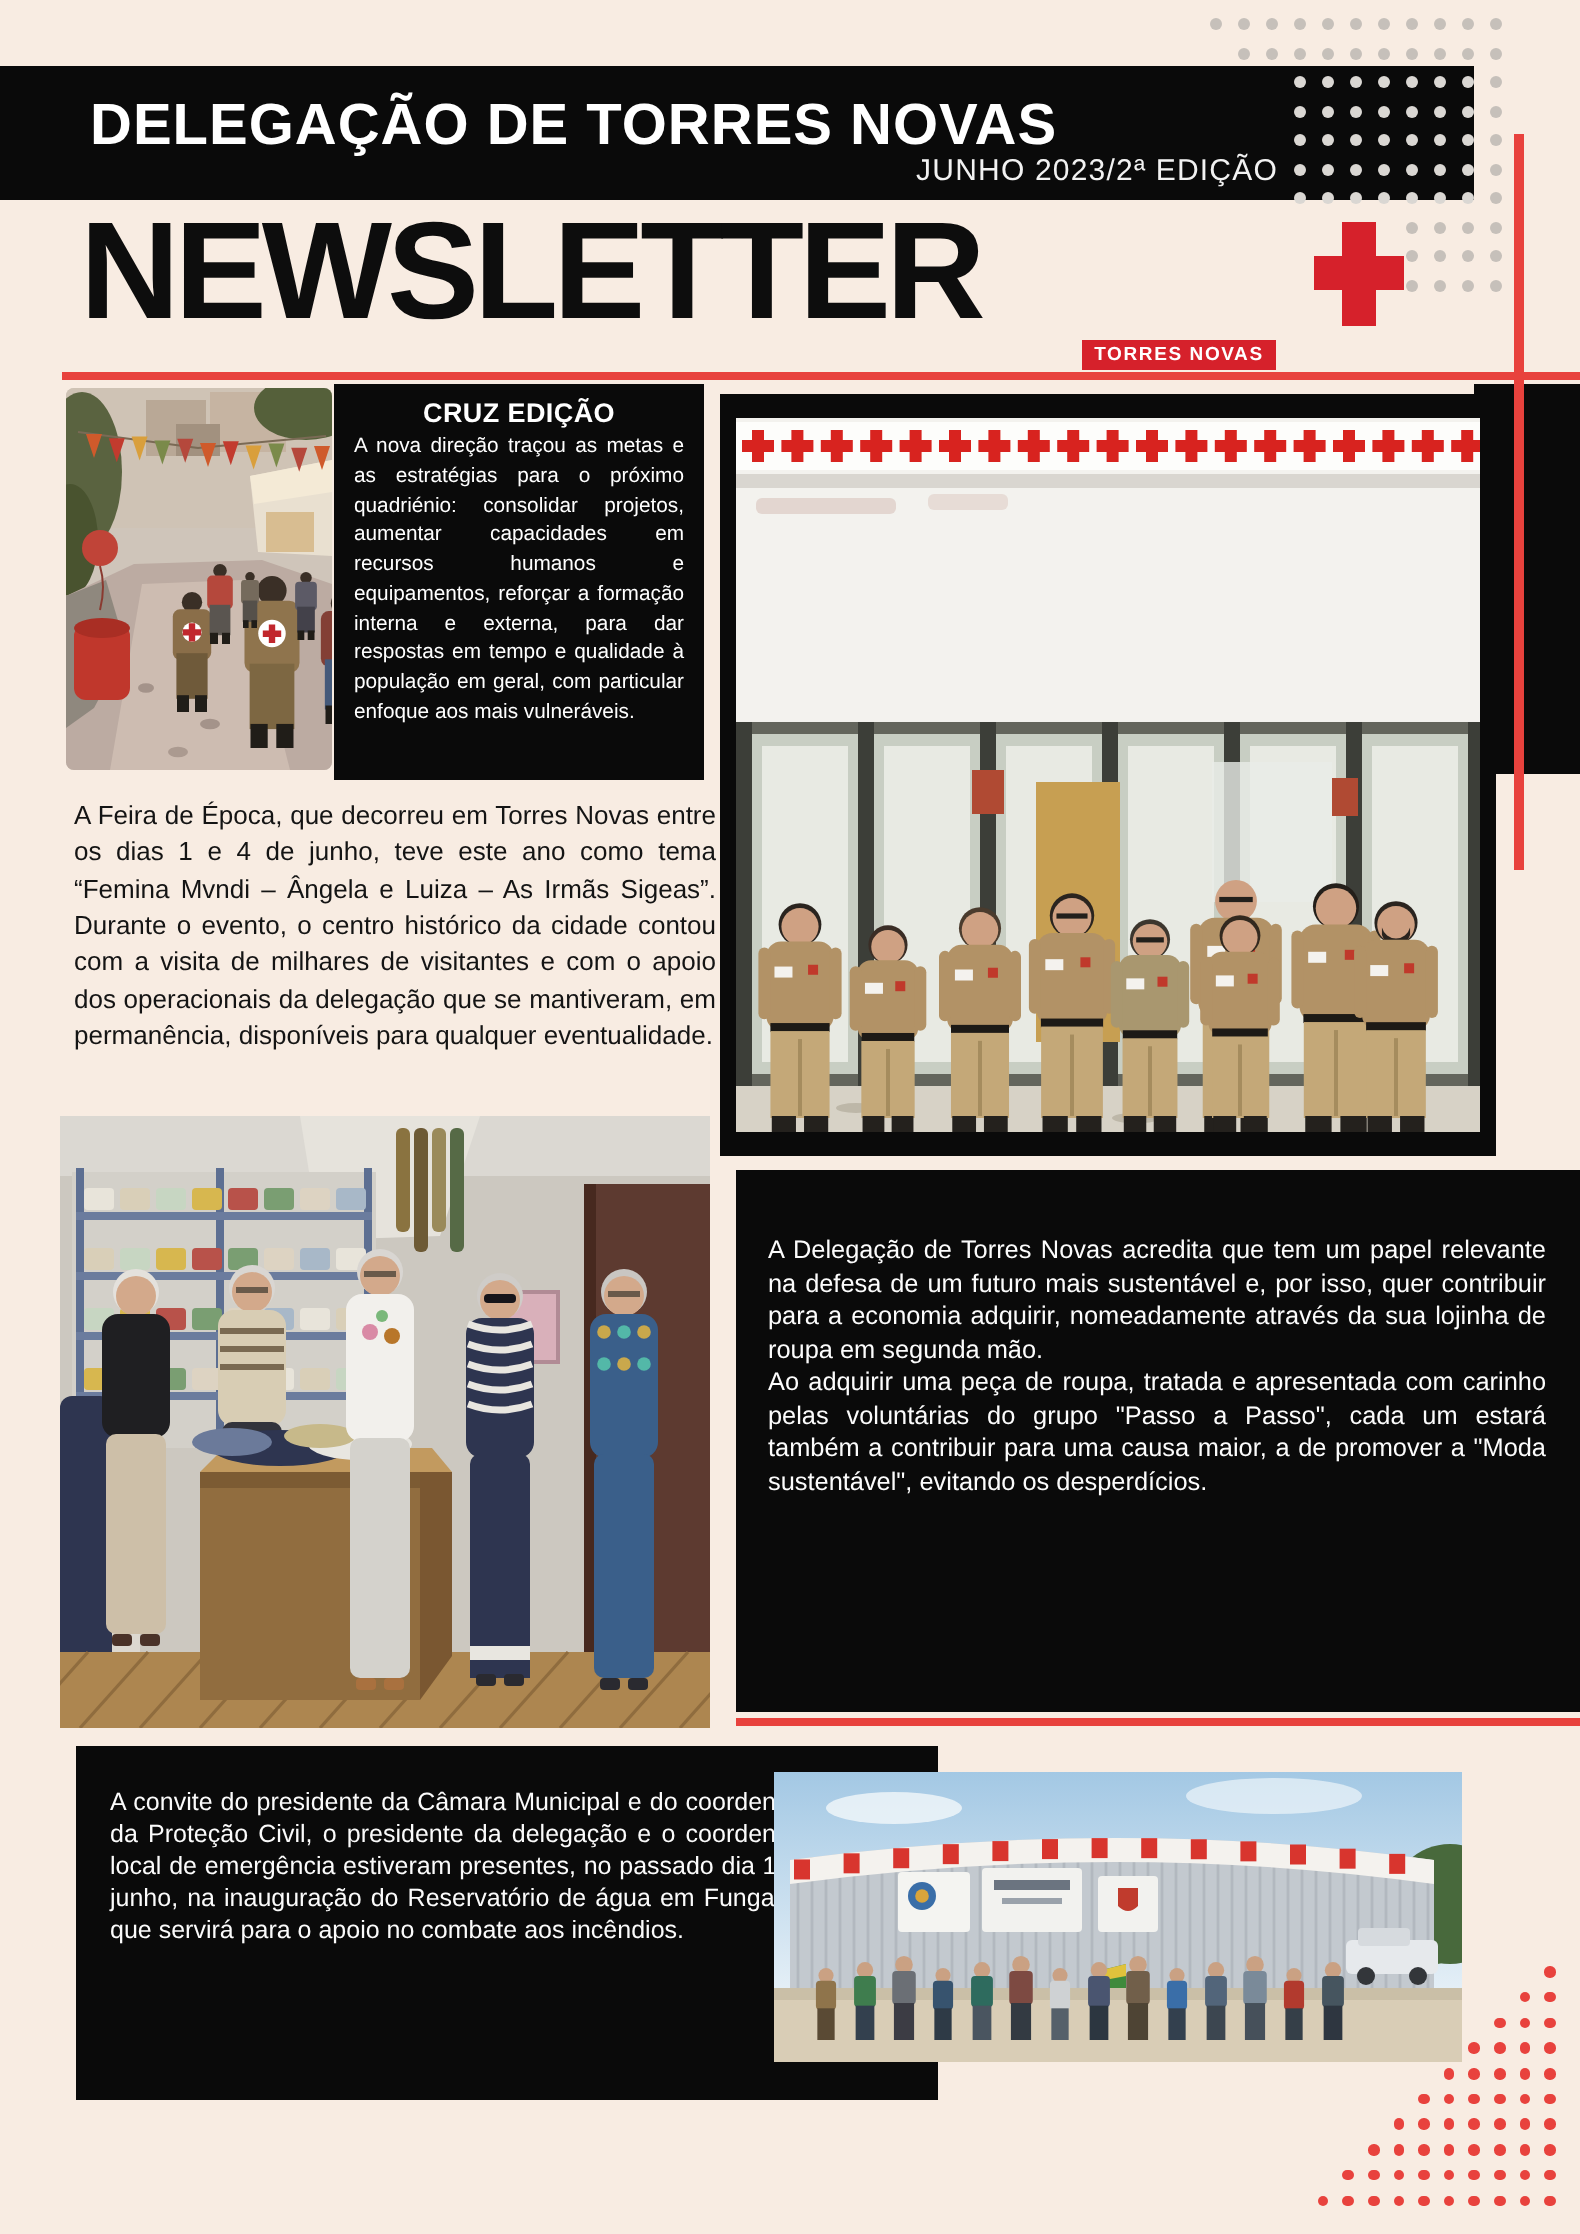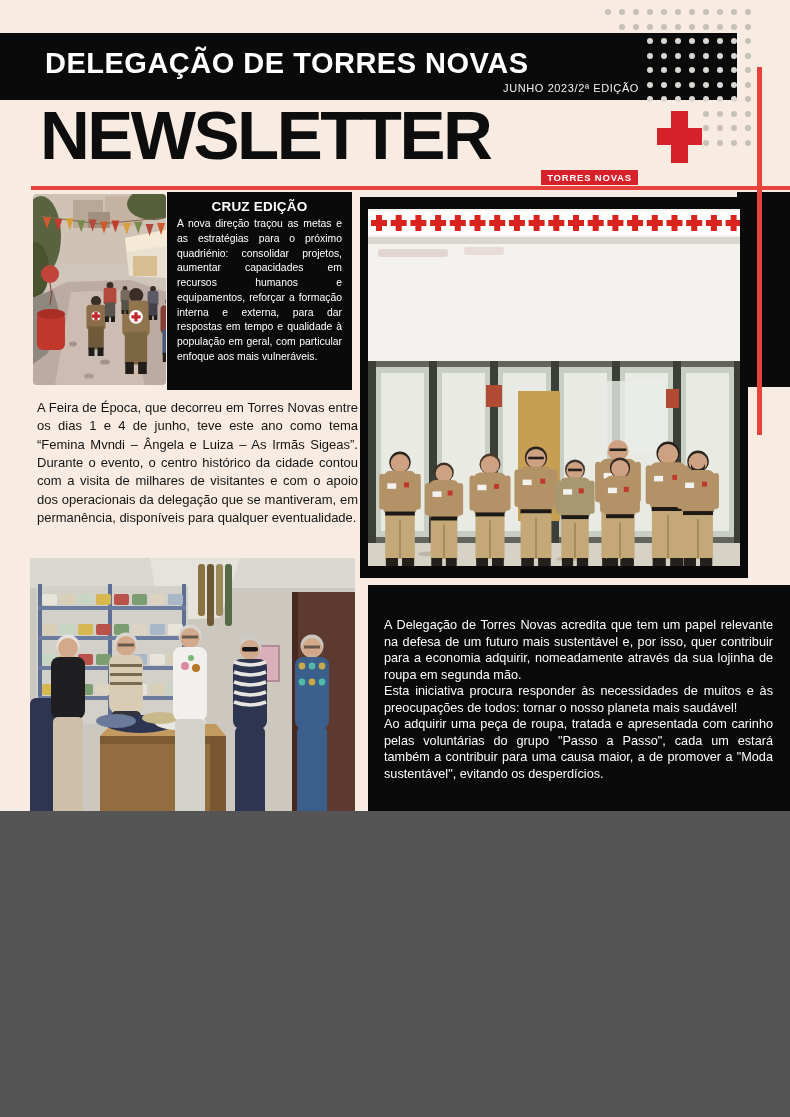--- a/index.html
+++ b/index.html
@@ -1,23 +1,23 @@
 <!DOCTYPE html>
 <html><head>
 <meta charset="utf-8">
 <style>
   html,body{margin:0;padding:0;}
   body{background:#555;font-family:"Liberation Sans", sans-serif;}
-  #page{position:relative;width:790px;height:811px;margin:0 auto;background:#f8ece2;overflow:hidden;}
+  #page{position:relative;width:790px;height:1117px;margin:0 auto;background:#f8ece2;overflow:hidden;}
   .abs{position:absolute;}
   .dot{position:absolute;border-radius:50%;}
   
   #header-bar{left:0;top:33px;width:737px;height:67px;background:#0a0a0a;z-index:1;display:flex;align-items:center;}
   #header-title{color:#fff;font-weight:800;font-size:29px;letter-spacing:.5px;margin-left:45px;margin-top:-6px;white-space:nowrap;}
-  #edition{position:absolute;right:98px;bottom:6px;color:#f2f2f2;font-size:11px;letter-spacing:.6px;white-space:nowrap;}
+  #edition{position:absolute;right:98px;bottom:6px;color:#f2f2f2;font-size:15px;letter-spacing:.6px;white-space:nowrap;}
   #dots-top{left:0;top:0;width:790px;height:160px;z-index:2;pointer-events:none;}
   
   #newsletter-title{left:40px;top:101px;font-size:69px;font-weight:700;letter-spacing:-2.5px;color:#0d0d0d;line-height:1;z-index:1;}
   #brand-lines{left:498px;top:129px;width:158px;text-align:right;color:#161616;font-weight:800;font-size:13.5px;line-height:1.16;letter-spacing:.2px;z-index:1;}
   #brand-cross{left:657px;top:111px;width:45px;height:52px;z-index:1;}
   #brand-cross .v{position:absolute;left:14px;top:0;width:17px;height:52px;background:#d6212b;}
   #brand-cross .h{position:absolute;left:0;top:17px;width:45px;height:17px;background:#d6212b;}
   #brand-badge{left:541px;top:170px;width:97px;height:15px;background:#d6212b;color:#fff;font-size:9.5px;font-weight:800;letter-spacing:.8px;text-align:center;line-height:15px;z-index:1;}
   .hline{background:#e8423d;z-index:3;}
   #hline1{left:31px;top:186px;width:759px;height:4px;}
@@ -586,21 +586,20 @@
             <rect x="267" y="169" width="30" height="112" rx="5" fill="#3a5f8a"></rect>
             <rect x="270" y="281" width="10" height="6" rx="2" fill="#2a2a30"></rect>
   <rect x="284" y="281" width="10" height="6" rx="2" fill="#2a2a30"></rect>
           </g>
         </g>
     </svg>
   </div>
 
   <div class="abs" id="loja-box">
     <p>A Delegação de Torres Novas acredita que tem um papel relevante na defesa de um futuro mais sustentável e, por isso, quer contribuir para a economia adquirir, nomeadamente através da sua lojinha de roupa em segunda mão.</p>
-    <p>Esta iniciativa procura responder às necessidades de muitos e às preocupações de todos: tornar o nosso planeta mais saudável!</p>
     <p>Ao adquirir uma peça de roupa, tratada e apresentada com carinho pelas voluntárias do grupo "Passo a Passo", cada um estará também a contribuir para uma causa maior, a de promover a "Moda sustentável", evitando os desperdícios.</p>
   </div>
 
   <div class="abs hline" id="hline2"></div>
 
   <div class="abs" id="bottom-box">
     <div id="bottom-text">A convite do presidente da Câmara Municipal e do coordenador da Proteção Civil, o presidente da delegação e o coordenador local de emergência estiveram presentes, no passado dia 12 de junho, na inauguração do Reservatório de água em Fungalvaz, que servirá para o apoio no combate aos incêndios.</div>
   </div>
   <div class="abs photo" id="reservoir-photo">
     <svg width="344" height="145" viewBox="0 0 344 145" xmlns="http://www.w3.org/2000/svg">

